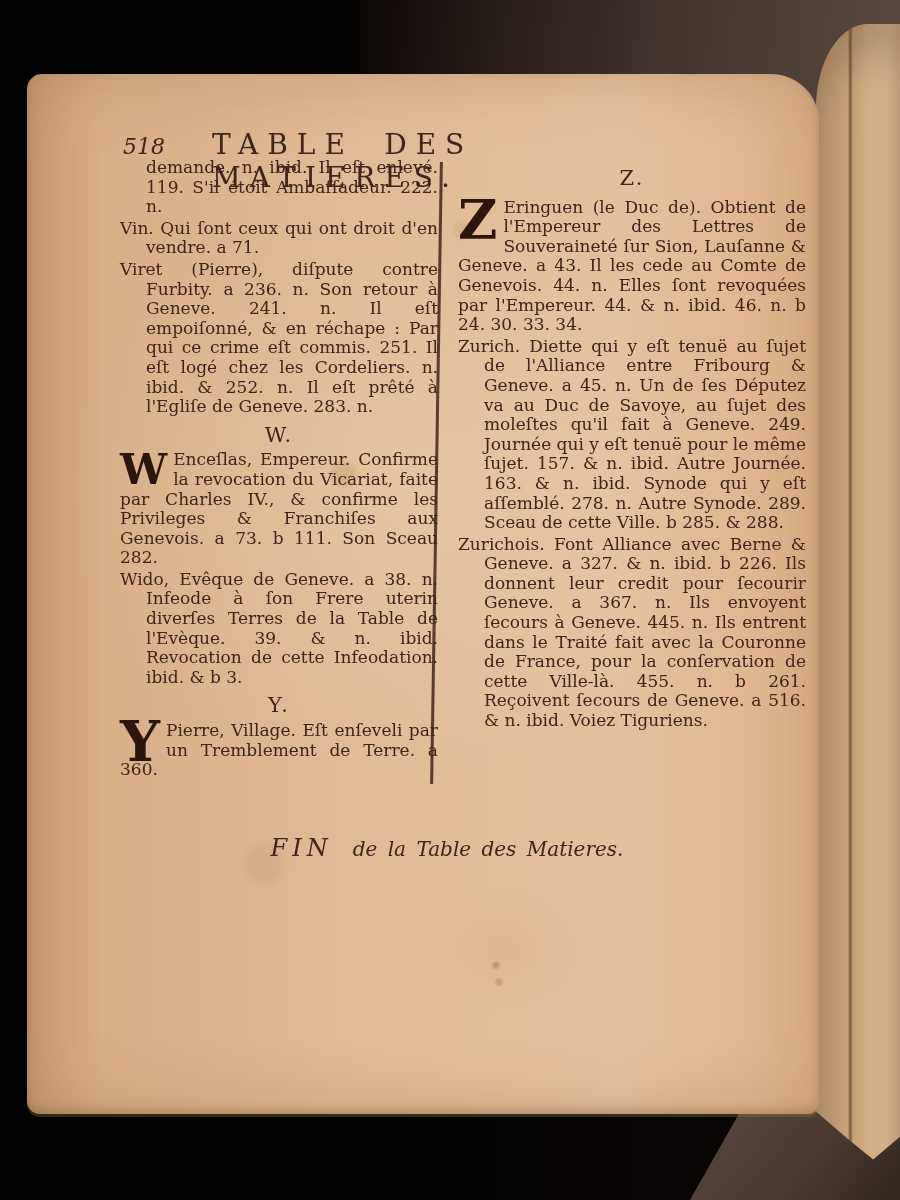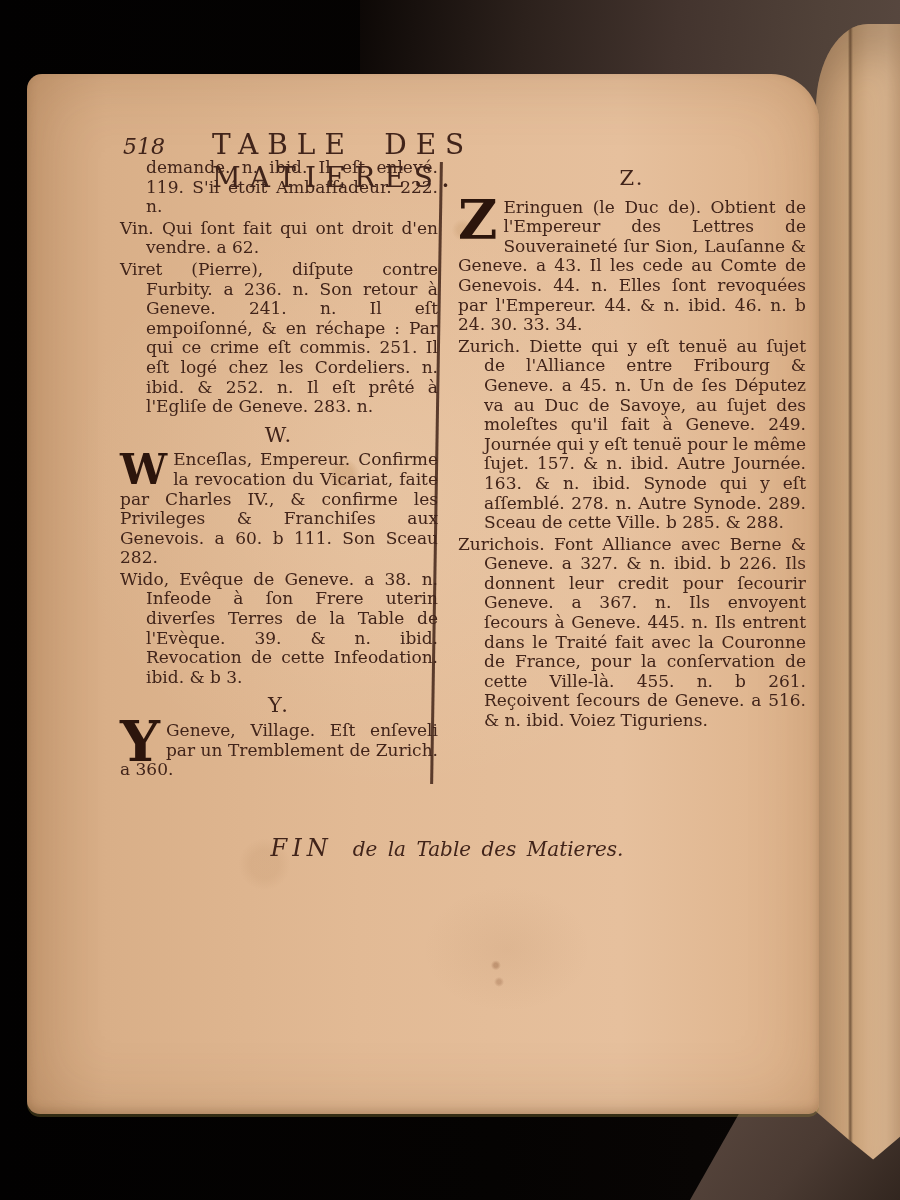--- a/index.html
+++ b/index.html
@@ -73,27 +73,27 @@
 
   <div class="page">
     <div class="pagenum">518</div>
     <div class="header">TABLE DES MATIERES.</div>
 
     <div class="divider"></div>
 
     <div class="columns">
       <div class="col col-left" id="col-left">
           <p class="cont"><span>demande. </span><span class="it">n. ibid.</span><span> Il eſt enlevé. 119. S'il étoit Ambaſſadeur. 222. </span><span class="it">n.</span></p>
-          <p class="hang"><span class="it">Vin.</span><span> Qui ſont fait qui ont droit d'en vendre. </span><span class="it">a</span><span> 62.</span></p>
+          <p class="hang"><span class="it">Vin.</span><span> Qui ſont ceux qui ont droit d'en vendre. </span><span class="it">a</span><span> 71.</span></p>
           <p class="hang"><span class="it">Viret</span><span> (Pierre), diſpute contre Furbity. </span><span class="it">a</span><span> 236. </span><span class="it">n.</span><span> Son retour à Geneve. 241. </span><span class="it">n.</span><span> Il eſt empoiſonné, &amp; en réchape : Par qui ce crime eſt commis. 251. Il eſt logé chez les Cordeliers. </span><span class="it">n. ibid.</span><span> &amp; 252. </span><span class="it">n.</span><span> Il eſt prêté à l'Egliſe de Geneve. 283. </span><span class="it">n.</span></p>
           <div class="sec">W.</div>
-          <p class=""><span class="dropcap dc-W">W</span><span class="it">Enceſlas,</span><span> Empereur. Confirme la revocation du Vicariat, faite par Charles IV., &amp; confirme les Privileges &amp; Franchiſes aux Genevois. </span><span class="it">a</span><span> 60. </span><span class="it">b</span><span> 111. Son Sceau 282.</span></p>
+          <p class=""><span class="dropcap dc-W">W</span><span class="it">Enceſlas,</span><span> Empereur. Confirme la revocation du Vicariat, faite par Charles IV., &amp; confirme les Privileges &amp; Franchiſes aux Genevois. </span><span class="it">a</span><span> 73. </span><span class="it">b</span><span> 111. Son Sceau 282.</span></p>
           <p class="hang"><span class="it">Wido</span><span>, Evêque de Geneve. </span><span class="it">a</span><span> 38. </span><span class="it">n.</span><span> Infeode à ſon Frere uterin diverſes Terres de la Table de l'Evèque. 39. &amp; </span><span class="it">n. ibid.</span><span> Revocation de cette Infeodation. </span><span class="it">ibid.</span><span> &amp; </span><span class="it">b</span><span> 3.</span></p>
           <div class="sec">Y.</div>
-          <p class=""><span class="dropcap dc-Y">Y</span><span class="it">Geneve,</span><span> Village. Eſt enſeveli par un Tremblement de Zurich. </span><span class="it">a</span><span> 360.</span></p>
+          <p class=""><span class="dropcap dc-Y">Y</span><span class="it">Pierre,</span><span> Village. Eſt enſeveli par un Tremblement de Terre. </span><span class="it">a</span><span> 360.</span></p>
         </div>
       <div class="col-gap"></div>
       <div class="col col-right" id="col-right">
           <div class="sec">Z.</div>
           <p class=""><span class="dropcap dc-Z">Z</span><span class="it">Eringuen</span><span> (le Duc de). Obtient de l'Empereur des Lettres de Souveraineté ſur Sion, Lauſanne &amp; Geneve. </span><span class="it">a</span><span> 43. Il les cede au Comte de Genevois. 44. </span><span class="it">n.</span><span> Elles ſont revoquées par l'Empereur. 44. &amp; </span><span class="it">n. ibid.</span><span> 46. </span><span class="it">n.</span><span> </span><span class="it">b</span><span> 24. 30. 33. 34.</span></p>
           <p class="hang"><span class="it">Zurich.</span><span> Diette qui y eſt tenuë au ſujet de l'Alliance entre Fribourg &amp; Geneve. </span><span class="it">a</span><span> 45. </span><span class="it">n.</span><span> Un de ſes Députez va au Duc de Savoye, au ſujet des moleſtes qu'il fait à Geneve. 249. Journée qui y eſt tenuë pour le même ſujet. 157. &amp; </span><span class="it">n. ibid.</span><span> Autre Journée. 163. &amp; </span><span class="it">n. ibid.</span><span> Synode qui y eſt aſſemblé. 278. </span><span class="it">n.</span><span> Autre Synode. 289. Sceau de cette Ville. </span><span class="it">b</span><span> 285. &amp; 288.</span></p>
           <p class="hang"><span class="it">Zurichois.</span><span> Font Alliance avec Berne &amp; Geneve. </span><span class="it">a</span><span> 327. &amp; </span><span class="it">n. ibid. b</span><span> 226. Ils donnent leur credit pour ſecourir Geneve. </span><span class="it">a</span><span> 367. </span><span class="it">n.</span><span> Ils envoyent ſecours à Geneve. 445. </span><span class="it">n.</span><span> Ils entrent dans le Traité fait avec la Couronne de France, pour la conſervation de cette Ville-là. 455. </span><span class="it">n. b</span><span> 261. Reçoivent ſecours de Geneve. </span><span class="it">a</span><span> 516. &amp; </span><span class="it">n. ibid.</span><span> Voiez </span><span class="it">Tiguriens.</span></p>
         </div>
     </div>
 

